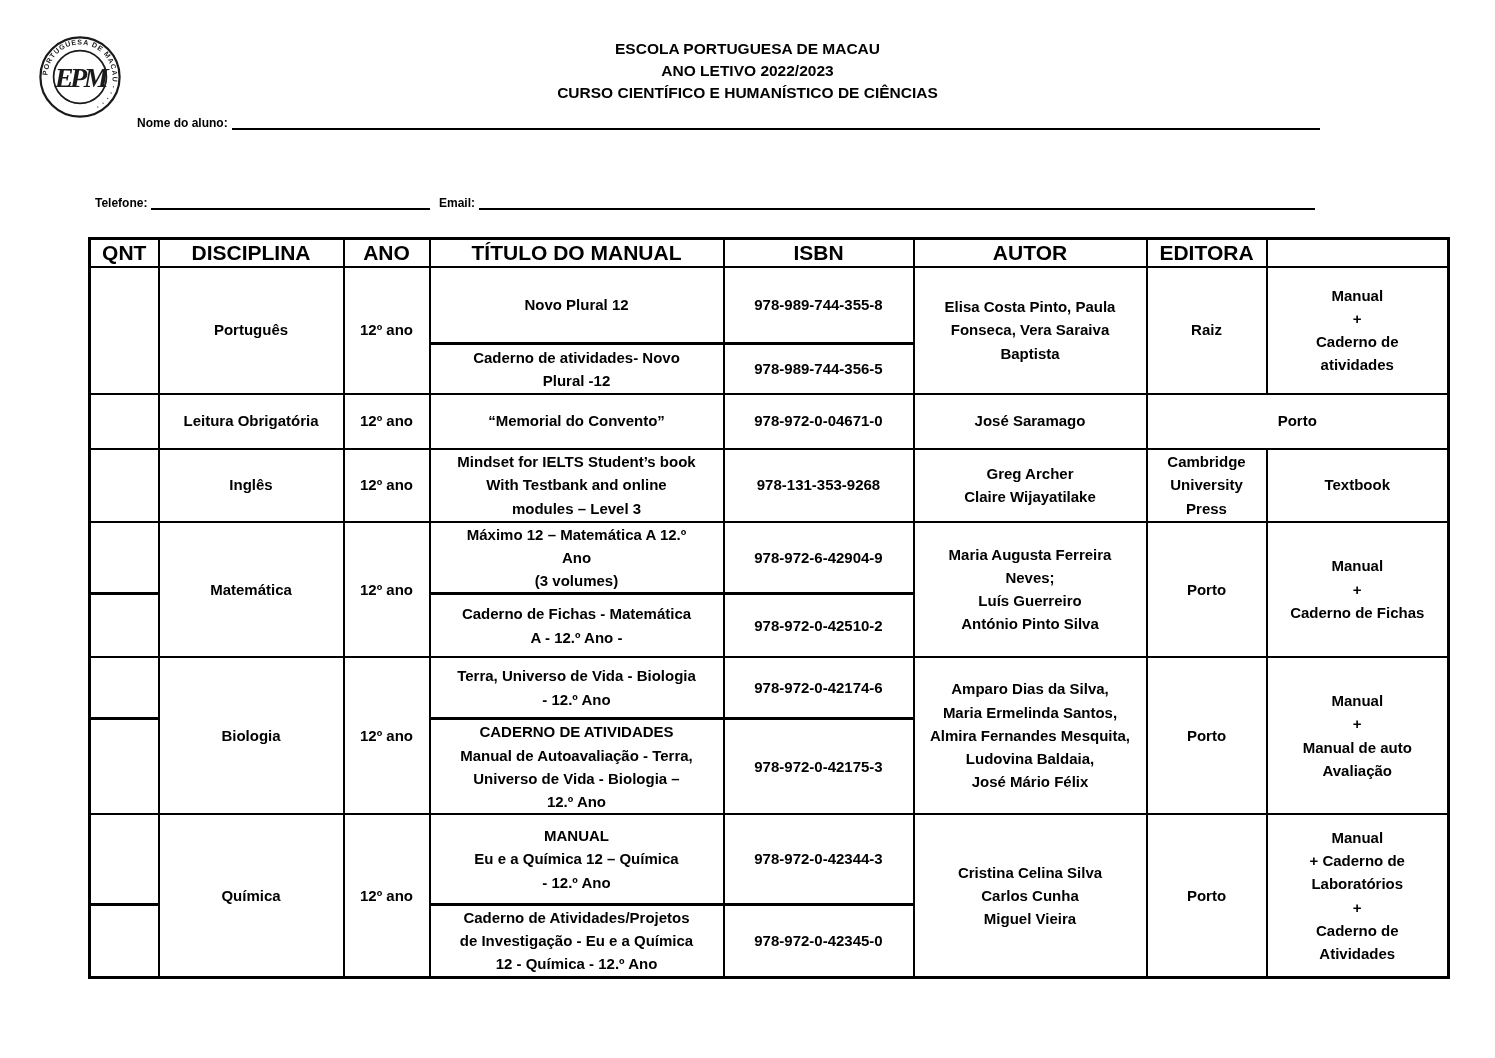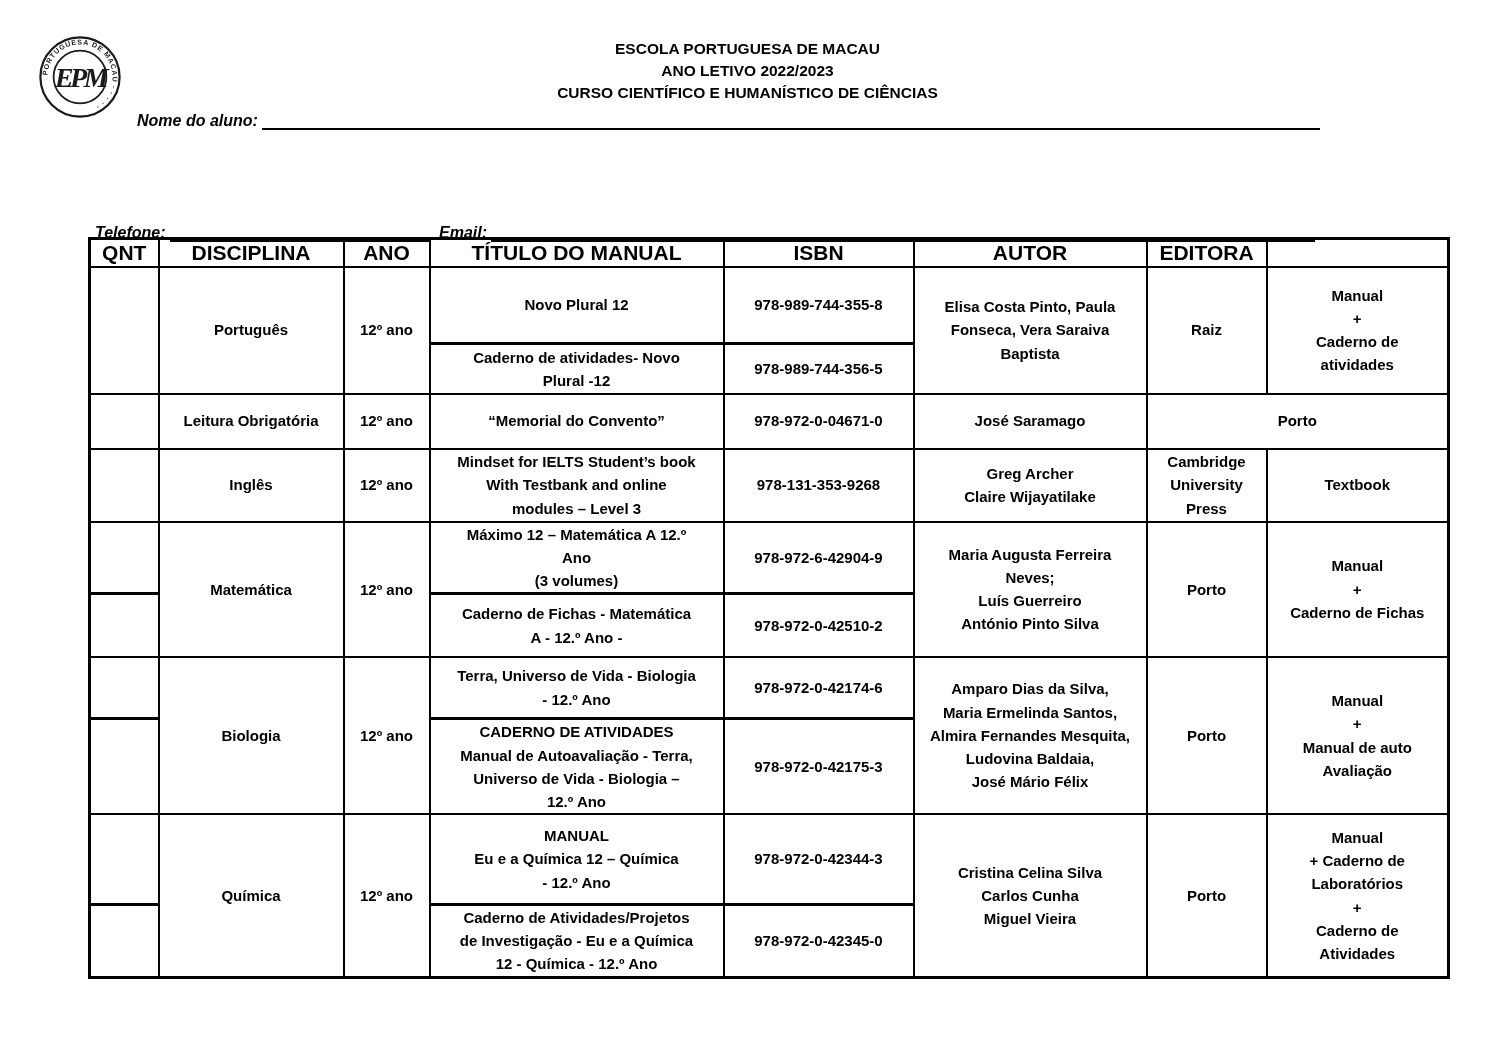--- a/index.html
+++ b/index.html
@@ -8,27 +8,27 @@
     position:relative; width:1495px; height:1058px; background:#fff;
     font-family:"Liberation Sans", sans-serif; color:#000; overflow:hidden;
   }
   
   .logo { position:absolute; left:36px; top:33px; width:88px; height:88px; }
   .titles {
     position:absolute; left:0; right:0; top:38px; text-align:center;
     font-weight:bold; font-size:15.5px; line-height:22px;
   }
   
-  .formrow { position:absolute; display:flex; align-items:flex-end; font-weight:bold; font-size:16px;font-style:italic; }
+  .formrow { position:absolute; display:flex; align-items:flex-end; font-weight:bold; font-size:12px; }
   .formrow .lbl { white-space:nowrap; padding-right:4px; }
   .formrow .line { border-bottom:2px solid #000; height:20px; flex:1; }
   .row-nome { left:137px; right:175px; top:110px; }
   .row-enc  { left:95px;  right:177px; top:148px; }
   .row-tel  { left:95px;  right:180px; top:190px; }
-  .row-tel .grp { display:flex; align-items:flex-end;margin-top:32px; }
+  .row-tel .grp { display:flex; align-items:flex-end; }
   .row-tel .g1 { width:335px; margin-right:9px; }
   .row-tel .g2 { width:365px; margin-right:5px; }
   .row-tel .g3 { flex:1; }
   
   table.booklist {
     position:absolute; left:88px; top:237px;
     border-collapse:collapse; table-layout:fixed; width:1359px;
     border:3px solid #000;
   }
   .booklist td {

